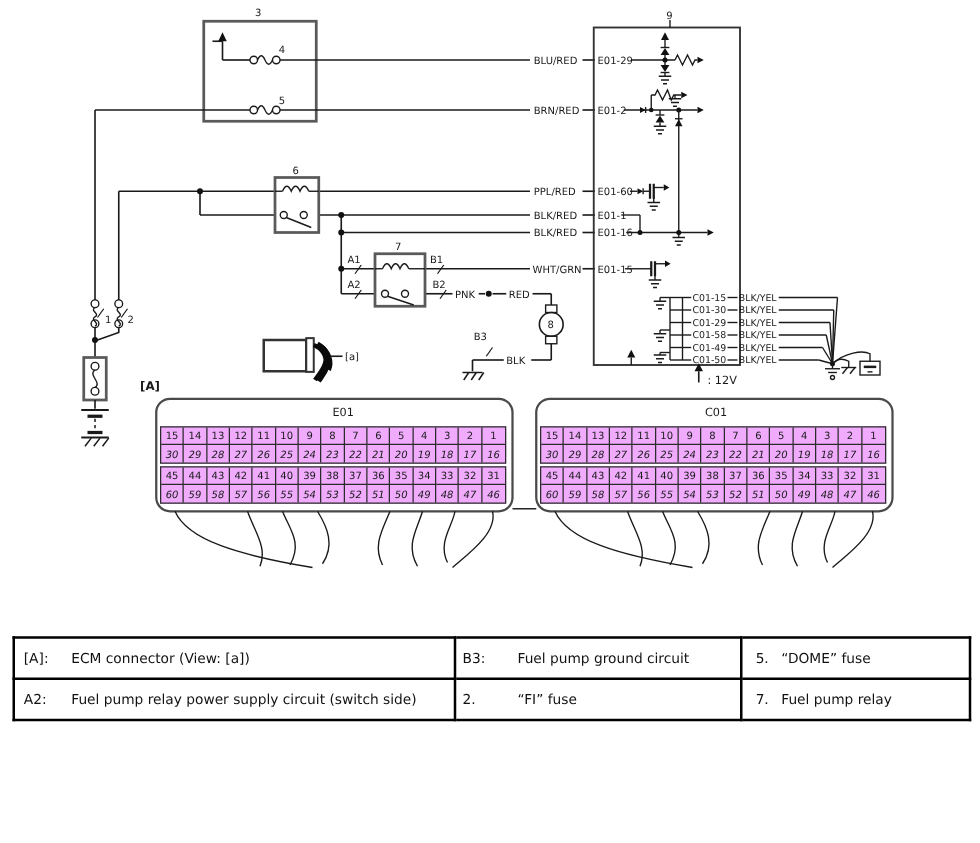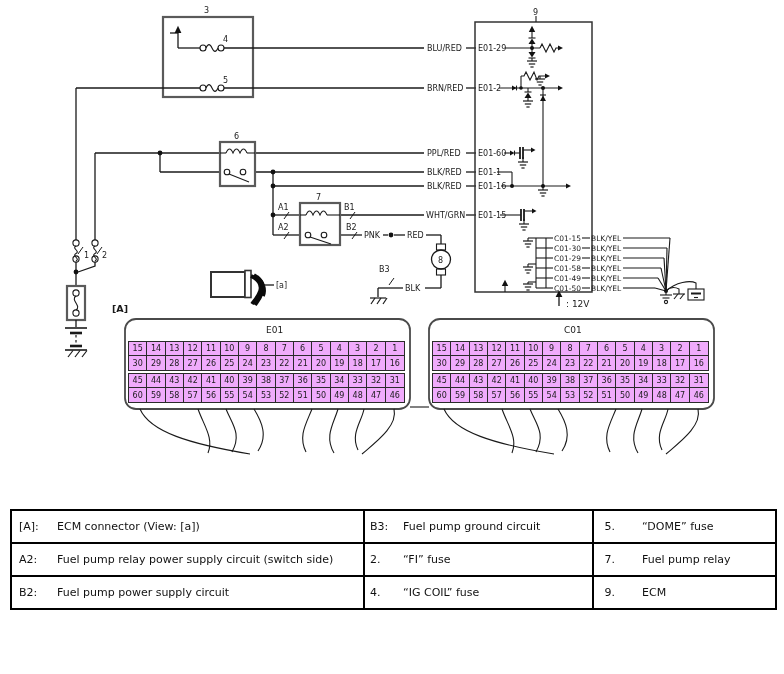--- a/index.html
+++ b/index.html
@@ -17,31 +17,31 @@
   svg .t8{font-size:8px;}
   svg .t75{font-size:7.5px;}
   svg .t9{font-size:9px;}
   svg .tb{font-size:9.5px;font-weight:bold;}
   svg .blob{stroke:#0a0a0a;stroke-width:3.6;fill:none;}
   .pinblock{position:absolute;width:275px;border:1.5px solid #2b2b2b;background:#f0abfc;
             display:grid;grid-template-columns:repeat(15,1fr);grid-auto-rows:14px;}
   .pinblock .cell{display:flex;align-items:center;justify-content:center;
             font-size:8px;color:#1a1a1a;border-right:1px solid #2b2b2b;border-bottom:1px solid #2b2b2b;}
   .pinblock .cell:nth-child(15n){border-right:none;}
-  .pinblock .cell:nth-child(n+16){border-bottom:none;}
+  .pinblock .cell:nth-child(n+16){border-bottom:none;font-style:italic;}
   .legend{position:absolute;left:10px;top:509px;width:765px;border-collapse:collapse;
           table-layout:fixed;font-size:11px;color:#111;}
   .legend td{border:2px solid #000;height:31px;vertical-align:middle;white-space:nowrap;overflow:hidden;padding:0;}
   .legend .k{display:inline-block;}
   .c1 .k{width:34px;margin-left:7px;}
   .c1 .d{margin-left:4px;}
   .c2 .k{width:30px;margin-left:5px;}
-  .c2 .d{margin-left:3px;}
+  .c2 .d{margin-left:14px;}
   .c3 .k{width:16px;margin-left:5px;text-align:right;}
-  .c3 .d{margin-left:27px;}
+  .c3 .d{margin-left:10px;}
 </style>
 </head>
 <body>
 
 <div class="stage">
 
 <svg width="784" height="505" viewBox="0 0 784 505">
   <defs>
     <g id="gnd" stroke="#1a1a1a" stroke-width="1.2">
       <line x1="-5" y1="0" x2="5" y2="0"></line>
@@ -544,21 +544,16 @@
         <tr>
     <td class="c1"><span class="k">[A]:</span><span class="d">ECM connector (View: [a])</span></td>
     <td class="c2"><span class="k">B3:</span><span class="d">Fuel pump ground circuit</span></td>
     <td class="c3"><span class="k">5.</span><span class="d">“DOME” fuse</span></td>
   </tr>
   <tr>
     <td class="c1"><span class="k">A2:</span><span class="d">Fuel pump relay power supply circuit (switch side)</span></td>
     <td class="c2"><span class="k">2.</span><span class="d">“FI” fuse</span></td>
     <td class="c3"><span class="k">7.</span><span class="d">Fuel pump relay</span></td>
   </tr>
-  <tr>
-    <td class="c1"><span class="k">B2:</span><span class="d">Fuel pump power supply circuit</span></td>
-    <td class="c2"><span class="k">4.</span><span class="d">“IG COIL” fuse</span></td>
-    <td class="c3"><span class="k">9.</span><span class="d">ECM</span></td>
-  </tr>
 </tbody>
     </table>
 
 </div>
 
 </body></html>

